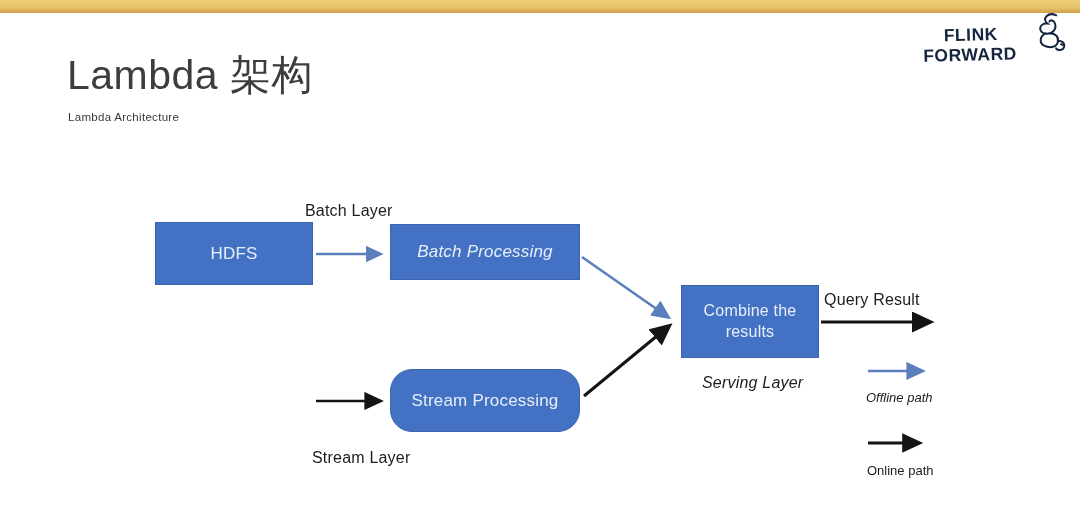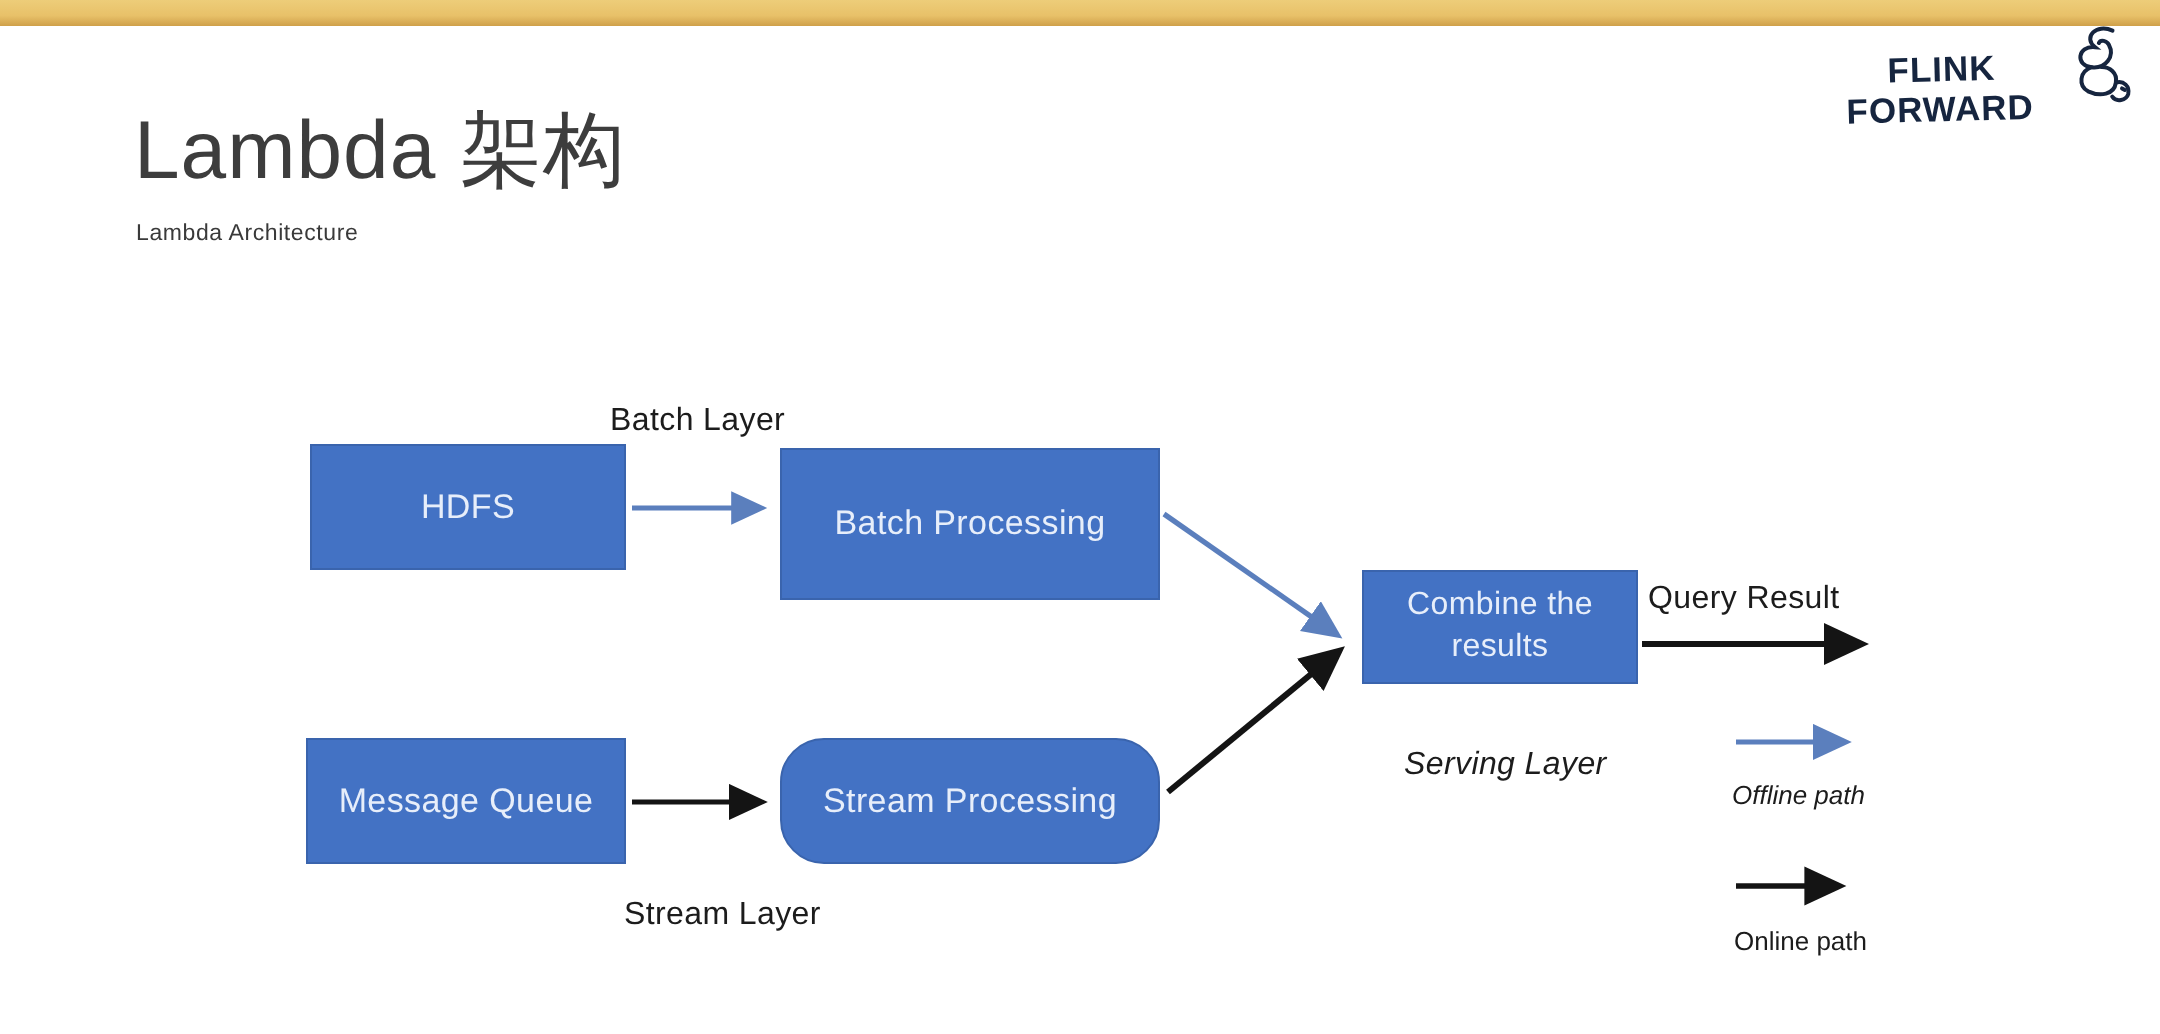--- a/index.html
+++ b/index.html
@@ -63,24 +63,24 @@
     position:absolute;
     background:var(--node-fill);
     border:1px solid var(--node-border);
     color:var(--node-text);
     display:flex;align-items:center;justify-content:center;
     text-align:center;
     font-size:17px;
     letter-spacing:0.2px;
   }
   .node-hdfs{left:155px;top:222px;width:158px;height:63px;}
-  .node-batch-processing{left:390px;top:224px;width:190px;height:76px;}
+  .node-batch-processing{left:390px;top:224px;width:190px;height:56px;font-style:italic;}
   .node-message-queue{left:153px;top:369px;width:160px;height:63px;}
   .node-stream-processing{left:390px;top:369px;width:190px;height:63px;border-radius:22px;}
-  .node-combine-results{left:681px;top:285px;width:138px;height:57px;font-size:16px;line-height:1.3;}
+  .node-combine-results{left:681px;top:285px;width:138px;height:73px;font-size:16px;line-height:1.3;}
   .node-combine-results .wrap{width:112px;}
   .layer-label{
     position:absolute;
     font-size:16px;color:#1c1c1c;letter-spacing:0.2px;white-space:nowrap;
   }
   .lbl-batch-layer{left:305px;top:190px;margin-top:12px;}
   .lbl-stream-layer{left:312px;top:449px;}
   .lbl-serving-layer{left:702px;top:374px;font-style:italic;}
   .lbl-query-result{left:824px;top:291px;}
   .legend-label{
@@ -135,23 +135,20 @@
     <div class="layer-label lbl-stream-layer">Stream Layer</div>
     <div class="layer-label lbl-serving-layer">Serving Layer</div>
     <div class="layer-label lbl-query-result">Query Result</div>
 
     <div class="node node-hdfs">
       <span>HDFS</span>
     </div>
     <div class="node node-batch-processing">
       <span>Batch Processing</span>
     </div>
-    <div class="node node-message-queue">
-      <span>Message Queue</span>
-    </div>
     <div class="node node-stream-processing">
       <span>Stream Processing</span>
     </div>
     <div class="node node-combine-results">
       <span class="wrap">Combine the results</span>
     </div>
 
     <div class="legend-label lbl-offline">Offline path</div>
     <div class="legend-label lbl-online">Online path</div>
 

